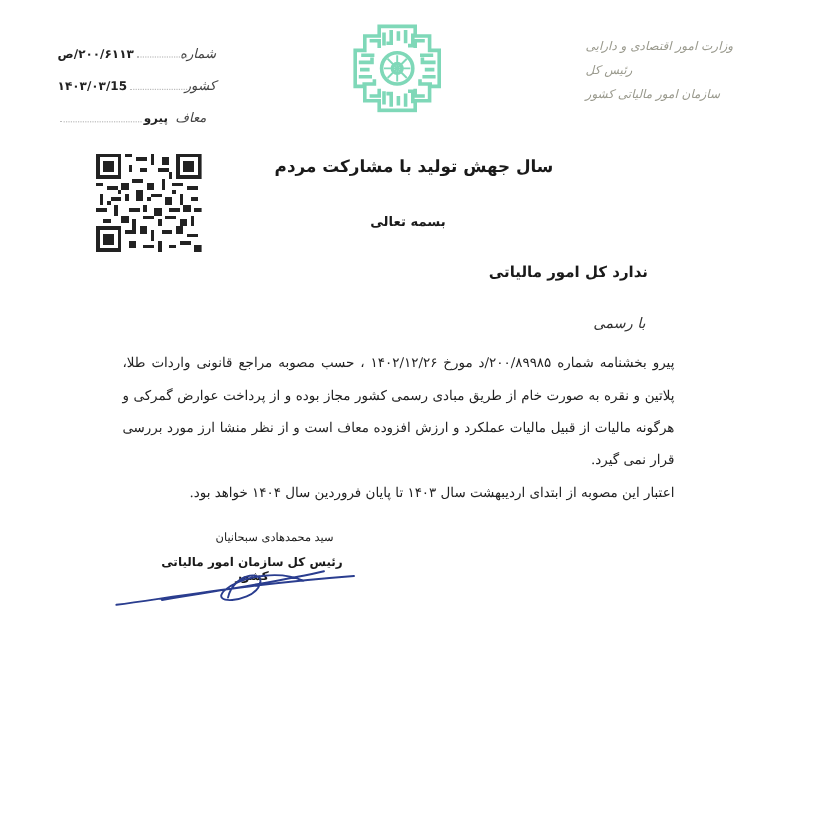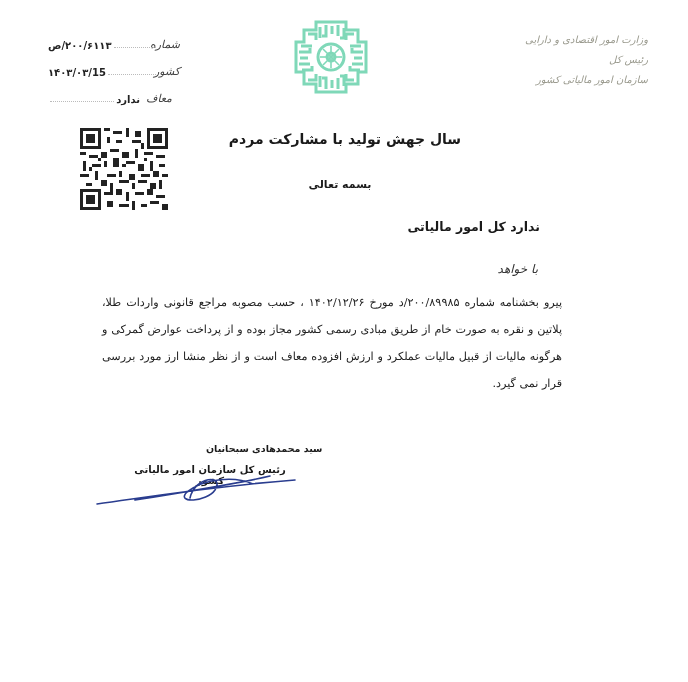--- a/index.html
+++ b/index.html
@@ -8,21 +8,21 @@
       font-family:"DejaVu Sans", sans-serif; color:#1a1a1a;
     }
 
     
     .meta-row { position:absolute; display:flex; direction:rtl; align-items:flex-end; font-size:11px; }
     .meta-label { font-family:"DejaVu Serif", serif; font-style:italic; color:#444; font-size:11px; width:22px; text-align:left; }
     .meta-dots { flex:1; border-bottom:1px dotted #bbb; margin:0 2px 3px 2px; }
     .meta-value { font-weight:bold; font-size:10px; color:#222; white-space:nowrap; }
 
     
-    .ministry { position:absolute; right:40px; top:30px; width:160px; text-align:right; direction:rtl;
+    .ministry { position:absolute; right:40px; top:30px; width:160px; text-align:left; direction:rtl;
       font-family:"DejaVu Serif", serif; font-style:italic; color:#9a9a8e; font-size:10px; line-height:20px; }
 
     
     .logo { position:absolute; left:294px; top:20px; width:74px; height:74px; }
 
     .slogan { position:absolute; left:200px; width:290px; top:131px; text-align:center; direction:rtl;
       font-weight:bold; font-size:14px; }
     .bismillah { position:absolute; left:240px; width:200px; top:178px; text-align:center; direction:rtl;
       font-weight:bold; font-size:11px; }
 
@@ -31,42 +31,42 @@
 
     .recipient { position:absolute; right:148px; top:219px; direction:rtl; font-weight:bold; font-size:12.5px; }
     .salutation { position:absolute; right:150px; top:262px; direction:rtl; font-family:"DejaVu Serif", serif;
       font-style:italic; font-size:12px; color:#333; }
 
     .body-text { position:absolute; left:102px; width:460px; right:148px; top:289px; direction:rtl; text-align:justify;
       font-family:"DejaVu Serif", serif; font-size:11.2px; line-height:27px; color:#222; }
     .body-text p { margin:0; }
     .body-text .p2 { text-align:right; }
 
-    .sig-name { position:absolute; left:158px; width:120px; top:443px; direction:rtl; text-align:left;
-      font-weight:bold; font-size:9.5px;margin-left:48px; }
+    .sig-name { position:absolute; left:158px; width:120px; top:443px; direction:rtl; text-align:right;
+      font-weight:normal; font-size:9.5px; }
     .sig-title { position:absolute; left:120px; width:180px; top:464px; direction:rtl; text-align:center;
       font-weight:bold; font-size:10px; }
     .signature { position:absolute; left:95px; top:468px; width:210px; height:40px; }
   </style>
 </head>
 <body>
 
 <div class="meta-row" style="left:48px; top:38px; width:132px;">
   <span class="meta-label">شماره</span>
   <span class="meta-dots"></span>
   <span class="meta-value">۲۰۰/۶۱۱۳/ص</span>
 </div>
 <div class="meta-row" style="left:48px; top:65px; width:132px;">
   <span class="meta-label">کشور</span>
   <span class="meta-dots"></span>
   <span class="meta-value">۱۴۰۳/۰۳/15</span>
 </div>
 <div class="meta-row" style="left:48px; top:92px; width:132px;">
   <span class="meta-label" style="width:34px;">معاف</span>
-  <span class="meta-value" style="margin-right:6px;">ندارد</span>
+  <span class="meta-value" style="margin-right:6px;">پیرو</span>
   <span class="meta-dots"></span>
 </div>
 
 <div class="ministry">
   <div>وزارت امور اقتصادی و دارایی</div>
   <div>رئیس کل</div>
   <div>سازمان امور مالیاتی کشور</div>
 </div>
 
 <svg class="logo" viewBox="0 0 74 74">
@@ -156,24 +156,25 @@
       <rect x="23" y="24" width="3" height="1"></rect>
       <rect x="27" y="25" width="2" height="2"></rect>
     <rect x="3" y="13" width="1" height="1"></rect>
       <rect x="14" y="12" width="1" height="1"></rect>
       <rect x="21" y="10" width="1" height="1"></rect>
       <rect x="6" y="10" width="1" height="1"></rect>
   </g>
 </svg>
 
 <div class="recipient">ندارد کل امور مالیاتی</div>
-<div class="salutation">با خواهد</div>
+<div class="salutation">با رسمی</div>
 
 <div class="body-text">
   <p>پیرو بخشنامه شماره ۲۰۰/۸۹۹۸۵/د مورخ ۱۴۰۲/۱۲/۲۶ ، حسب مصوبه مراجع قانونی واردات طلا، پلاتین و نقره به صورت خام از طریق مبادی رسمی کشور مجاز بوده و از پرداخت عوارض گمرکی و هرگونه مالیات از قبیل مالیات عملکرد و ارزش افزوده معاف است و از نظر منشا ارز مورد بررسی قرار نمی گیرد.</p>
+  <p class="p2">اعتبار این مصوبه از ابتدای اردیبهشت سال ۱۴۰۳  تا پایان فروردین سال ۱۴۰۴ خواهد بود.</p>
 </div>
 
 <div class="sig-name">سید محمدهادی سبحانیان</div>
 <div class="sig-title">رئیس کل سازمان امور مالیاتی کشور</div>
 
 <svg class="signature" viewBox="0 0 210 40">
   <path d="M2 36 C60 28, 120 18, 200 12 M40 32 C90 24, 150 14, 175 8 M95 30 C100 8, 130 6, 120 22 C112 34, 80 36, 92 24 C110 10, 140 8, 158 16" fill="none" stroke="#2a3d8f" stroke-width="1.6" stroke-linecap="round"></path>
 </svg>
 
 </body></html>

